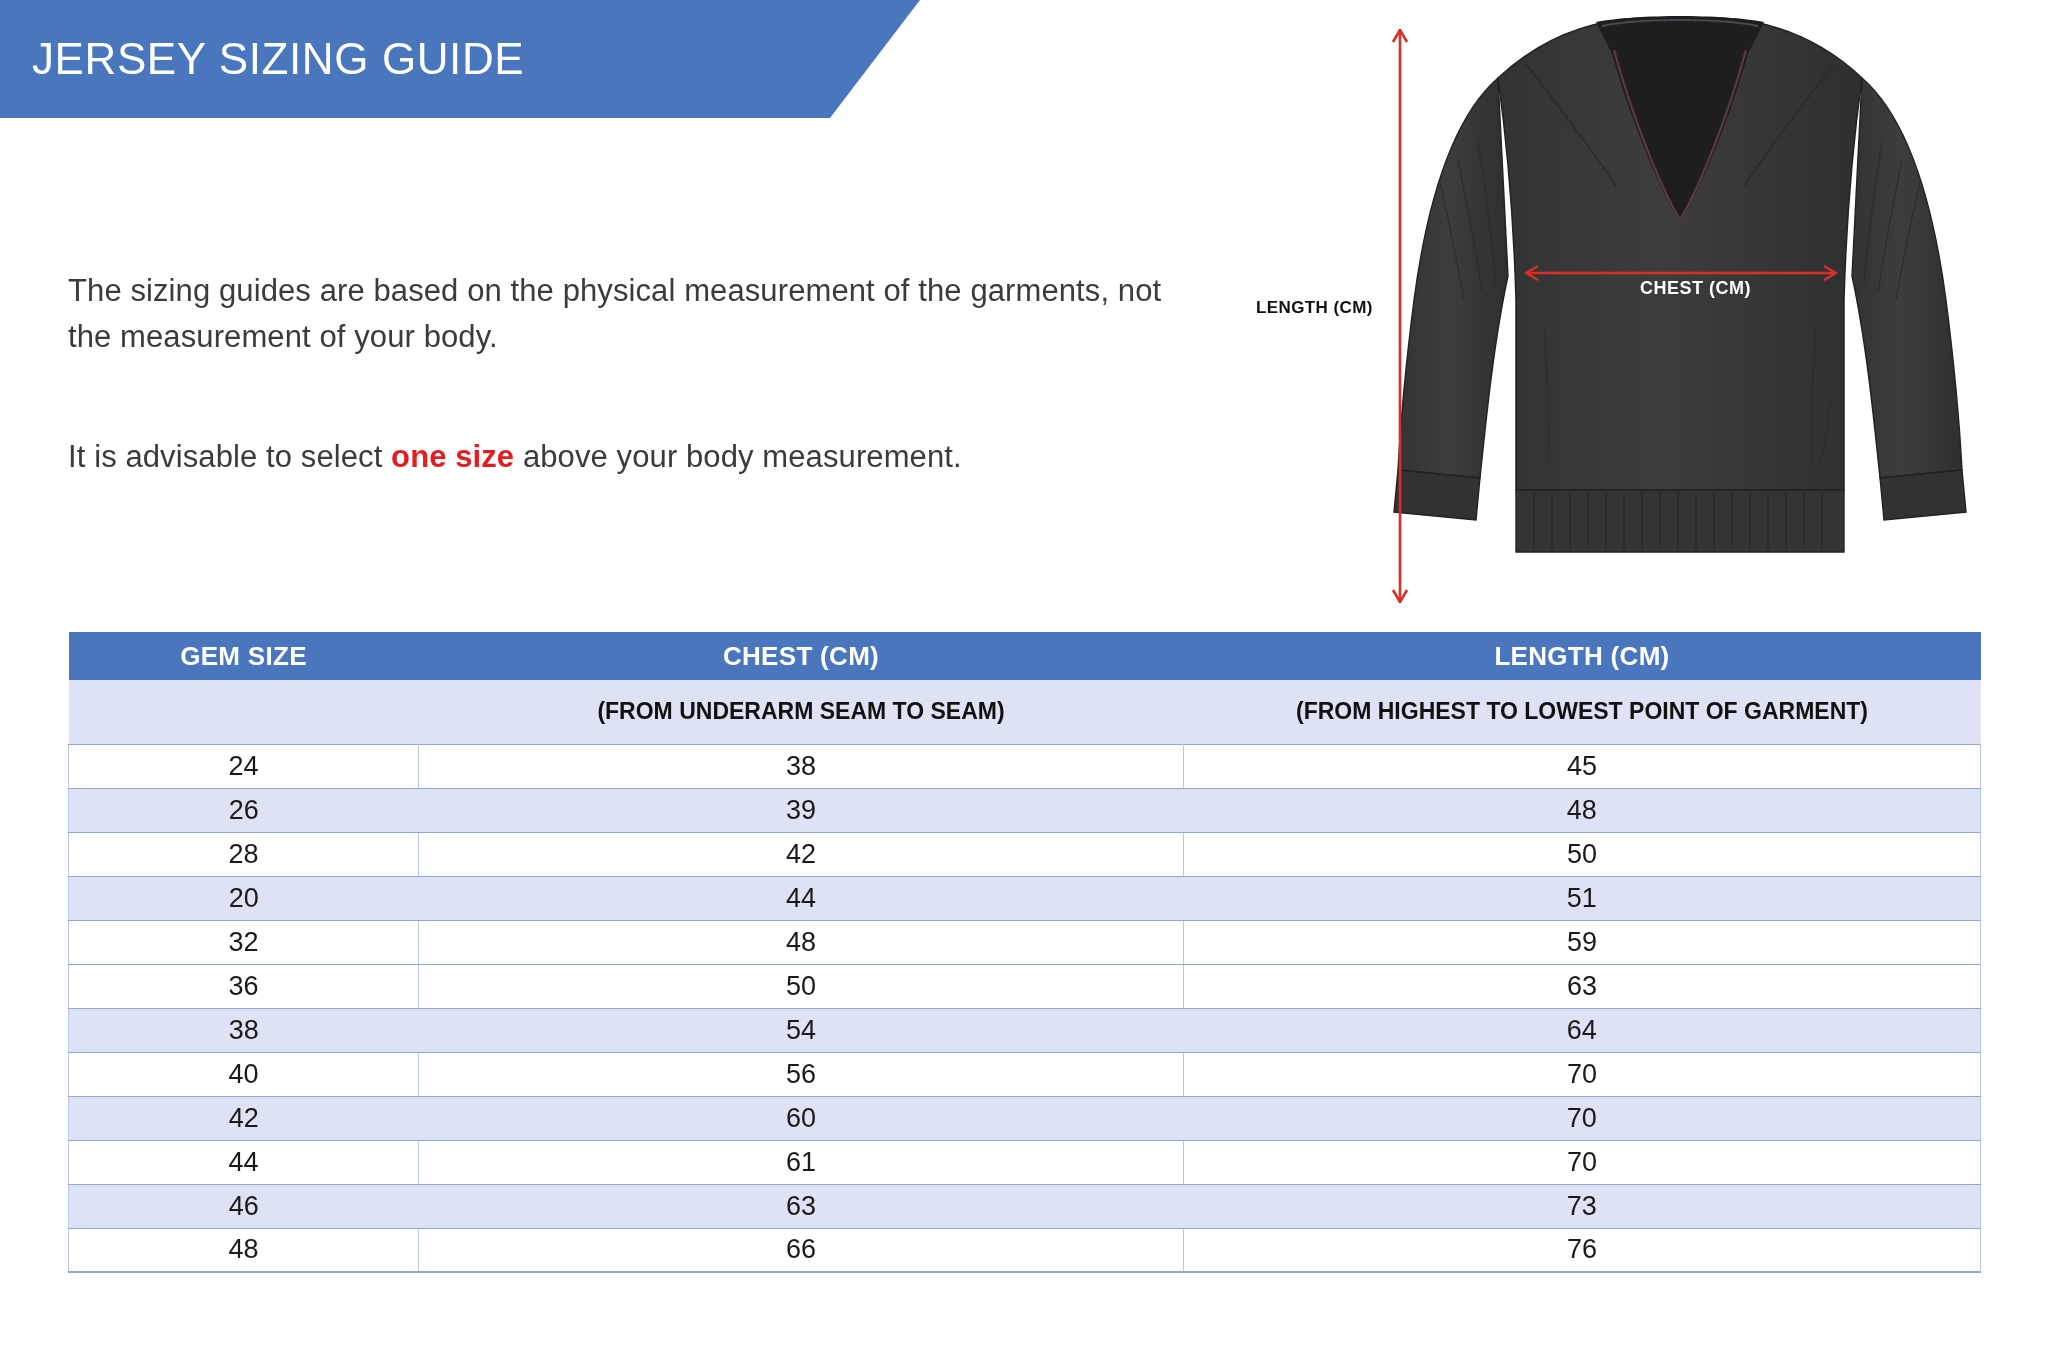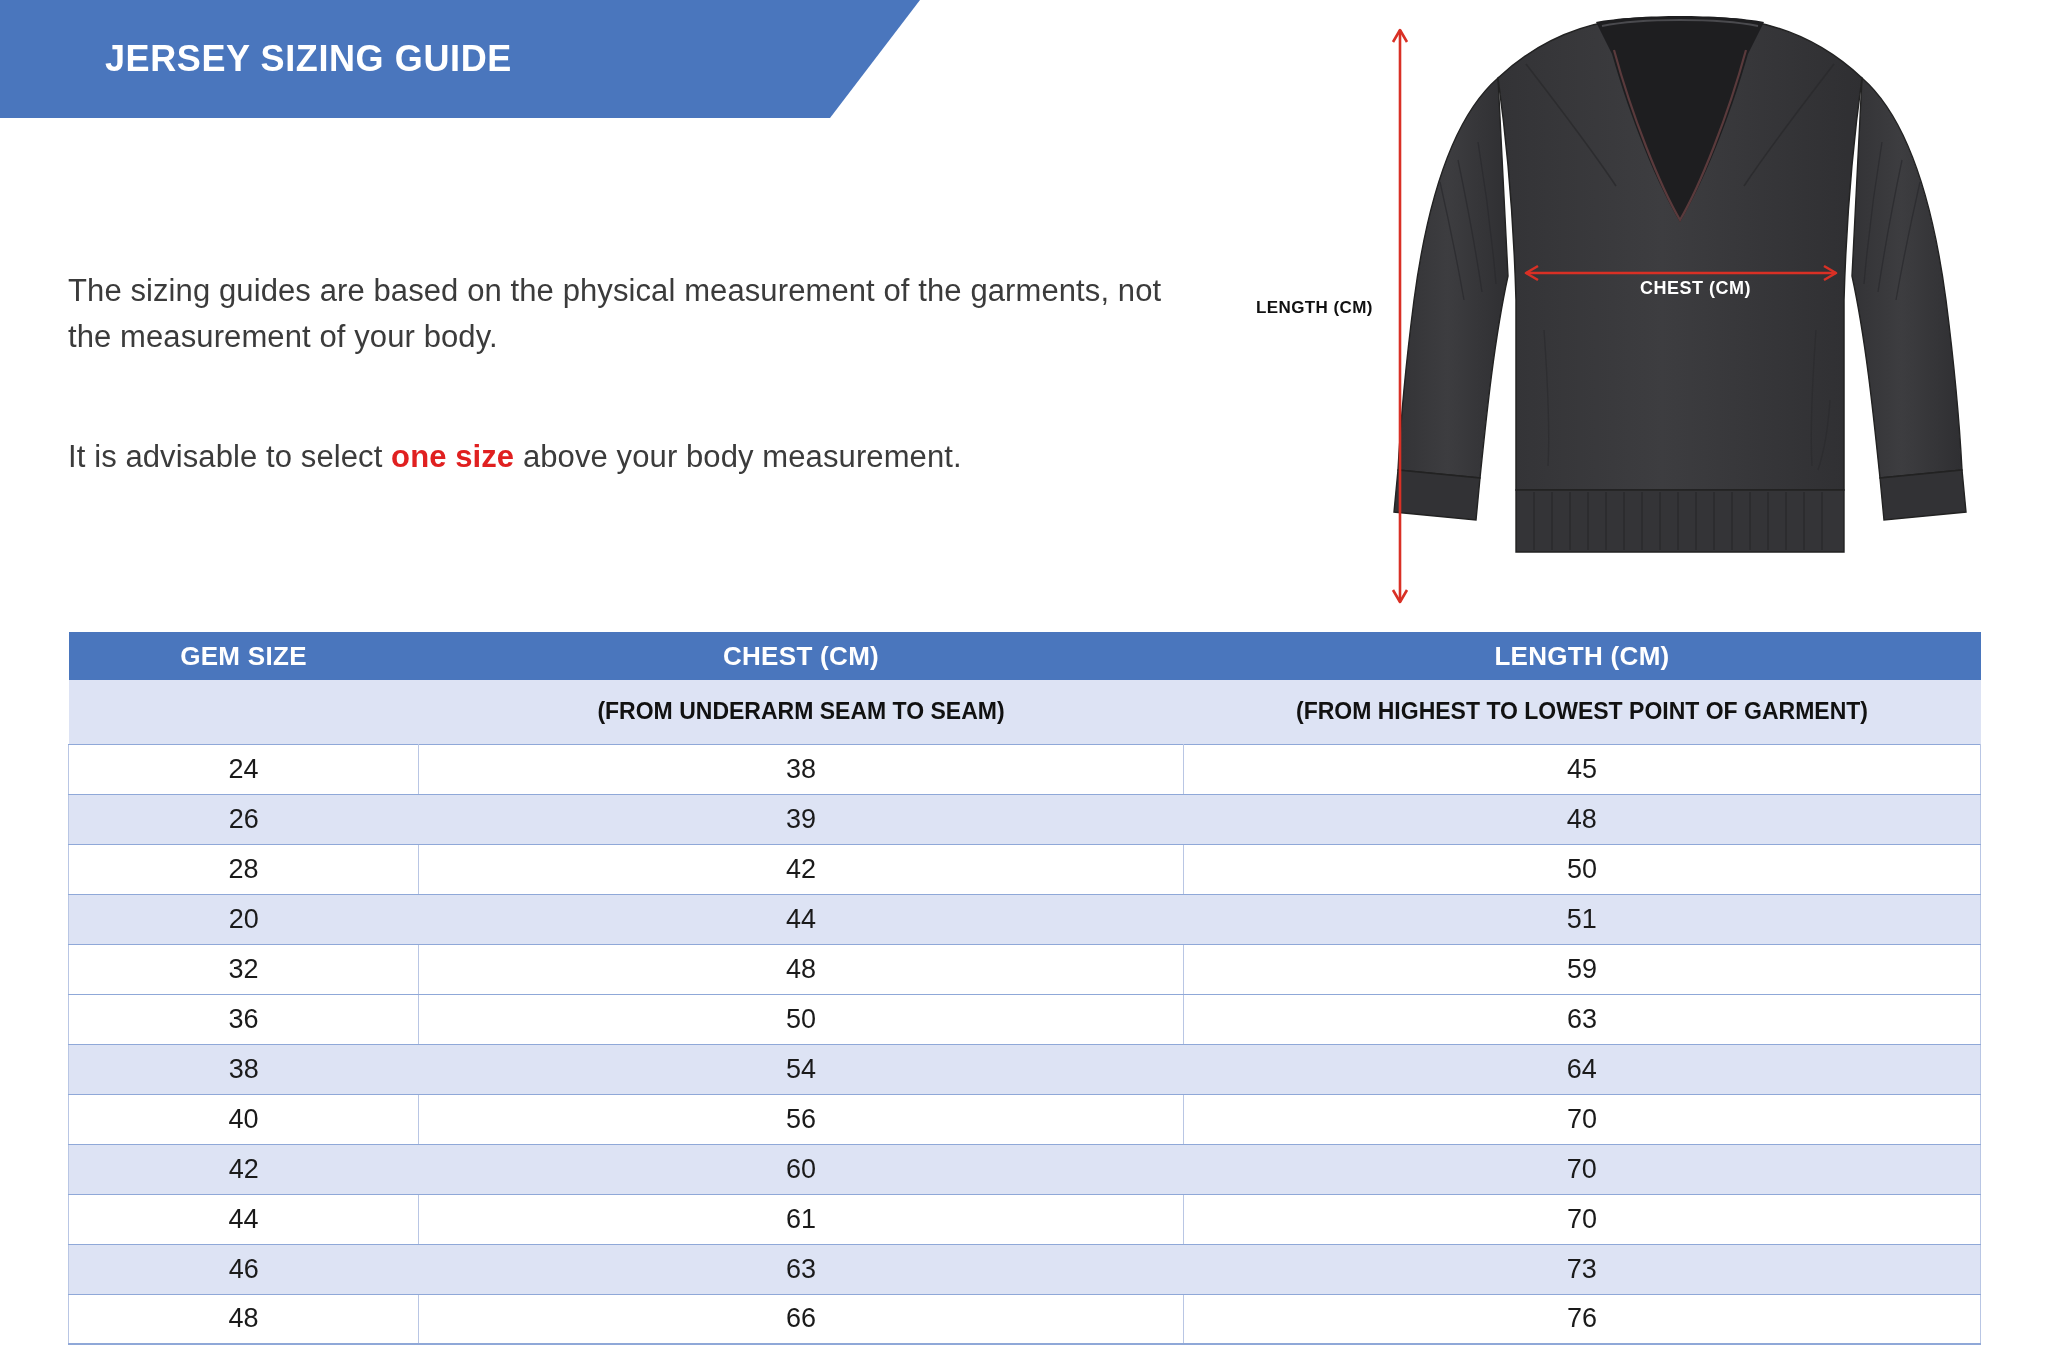--- a/index.html
+++ b/index.html
@@ -14,24 +14,24 @@
   
   .banner {
     position:absolute; left:0; top:0;
     width:920px; height:118px;
     background:#4a76bd;
     clip-path: polygon(0 0, 920px 0, 830px 118px, 0 118px);
     display:flex; align-items:center;
   }
   .banner-title {
     color:#ffffff;
-    font-size:36px;
-    font-weight:bold;
+    font-size:44px;
+    font-weight:normal;
     letter-spacing:0.6px;
-    margin-left:105px;
+    margin-left:32px;
     white-space:nowrap;
   }
 
   
   .intro { position:absolute; left:68px; top:248px; width:1140px; }
   .intro p {
     font-size:31px;
     line-height:1.48;
     color:#3b3b3b;
     letter-spacing:0.1px;
@@ -91,21 +91,21 @@
     background:#dde3f4;
     color:#111;
     font-size:23px;
     font-weight:bold;
     height:64px;
     text-align:center;
     vertical-align:middle;
     border:none;
   }
   table.sizing tbody td {
-    height:50px;
+    height:44px;
     font-size:27px;
     color:#1a1a1a;
     text-align:center;
     vertical-align:middle;
   }
   table.sizing tbody tr.odd td {
     background:#ffffff;
     border-top:1px solid #8fa8d8;
     border-bottom:1px solid #8fa8d8;
     border-right:1px solid #b9c6e4;

